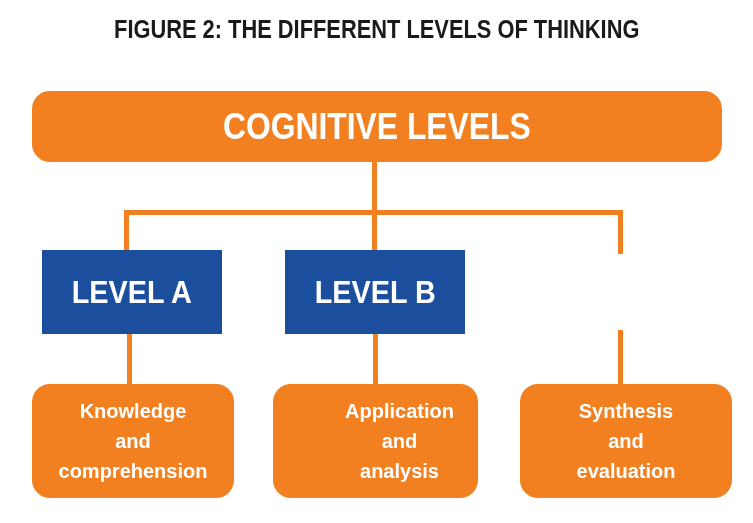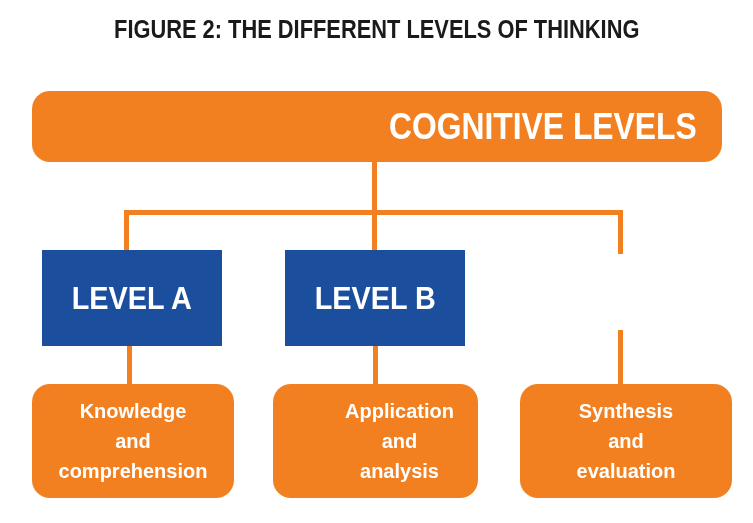--- a/index.html
+++ b/index.html
@@ -38,36 +38,36 @@
   }
 
   .root-box {
     position: absolute;
     left: 32px; top: 91px;
     width: 690px; height: 71px;
     background: var(--orange, #F28021);
     border-radius: 18px;
     display: flex;
     align-items: center;
-    justify-content: flex-end;
+    justify-content: center;
     z-index: 2;
   }
   .root-box .label {
     color: #ffffff;
     font-size: 37px;
     font-weight: bold;
     transform: scaleX(0.86);
     transform-origin: center;
     white-space: nowrap;
   }
 
   .level-box {
     position: absolute;
     top: 250px;
-    width: 180px; height: 96px;
+    width: 180px; height: 84px;
     background: var(--blue, #1B4F9E);
     display: flex;
     align-items: center;
     justify-content: center;
     z-index: 2;
   }
   .level-box .label {
     color: #ffffff;
     font-size: 32px;
     font-weight: bold;

